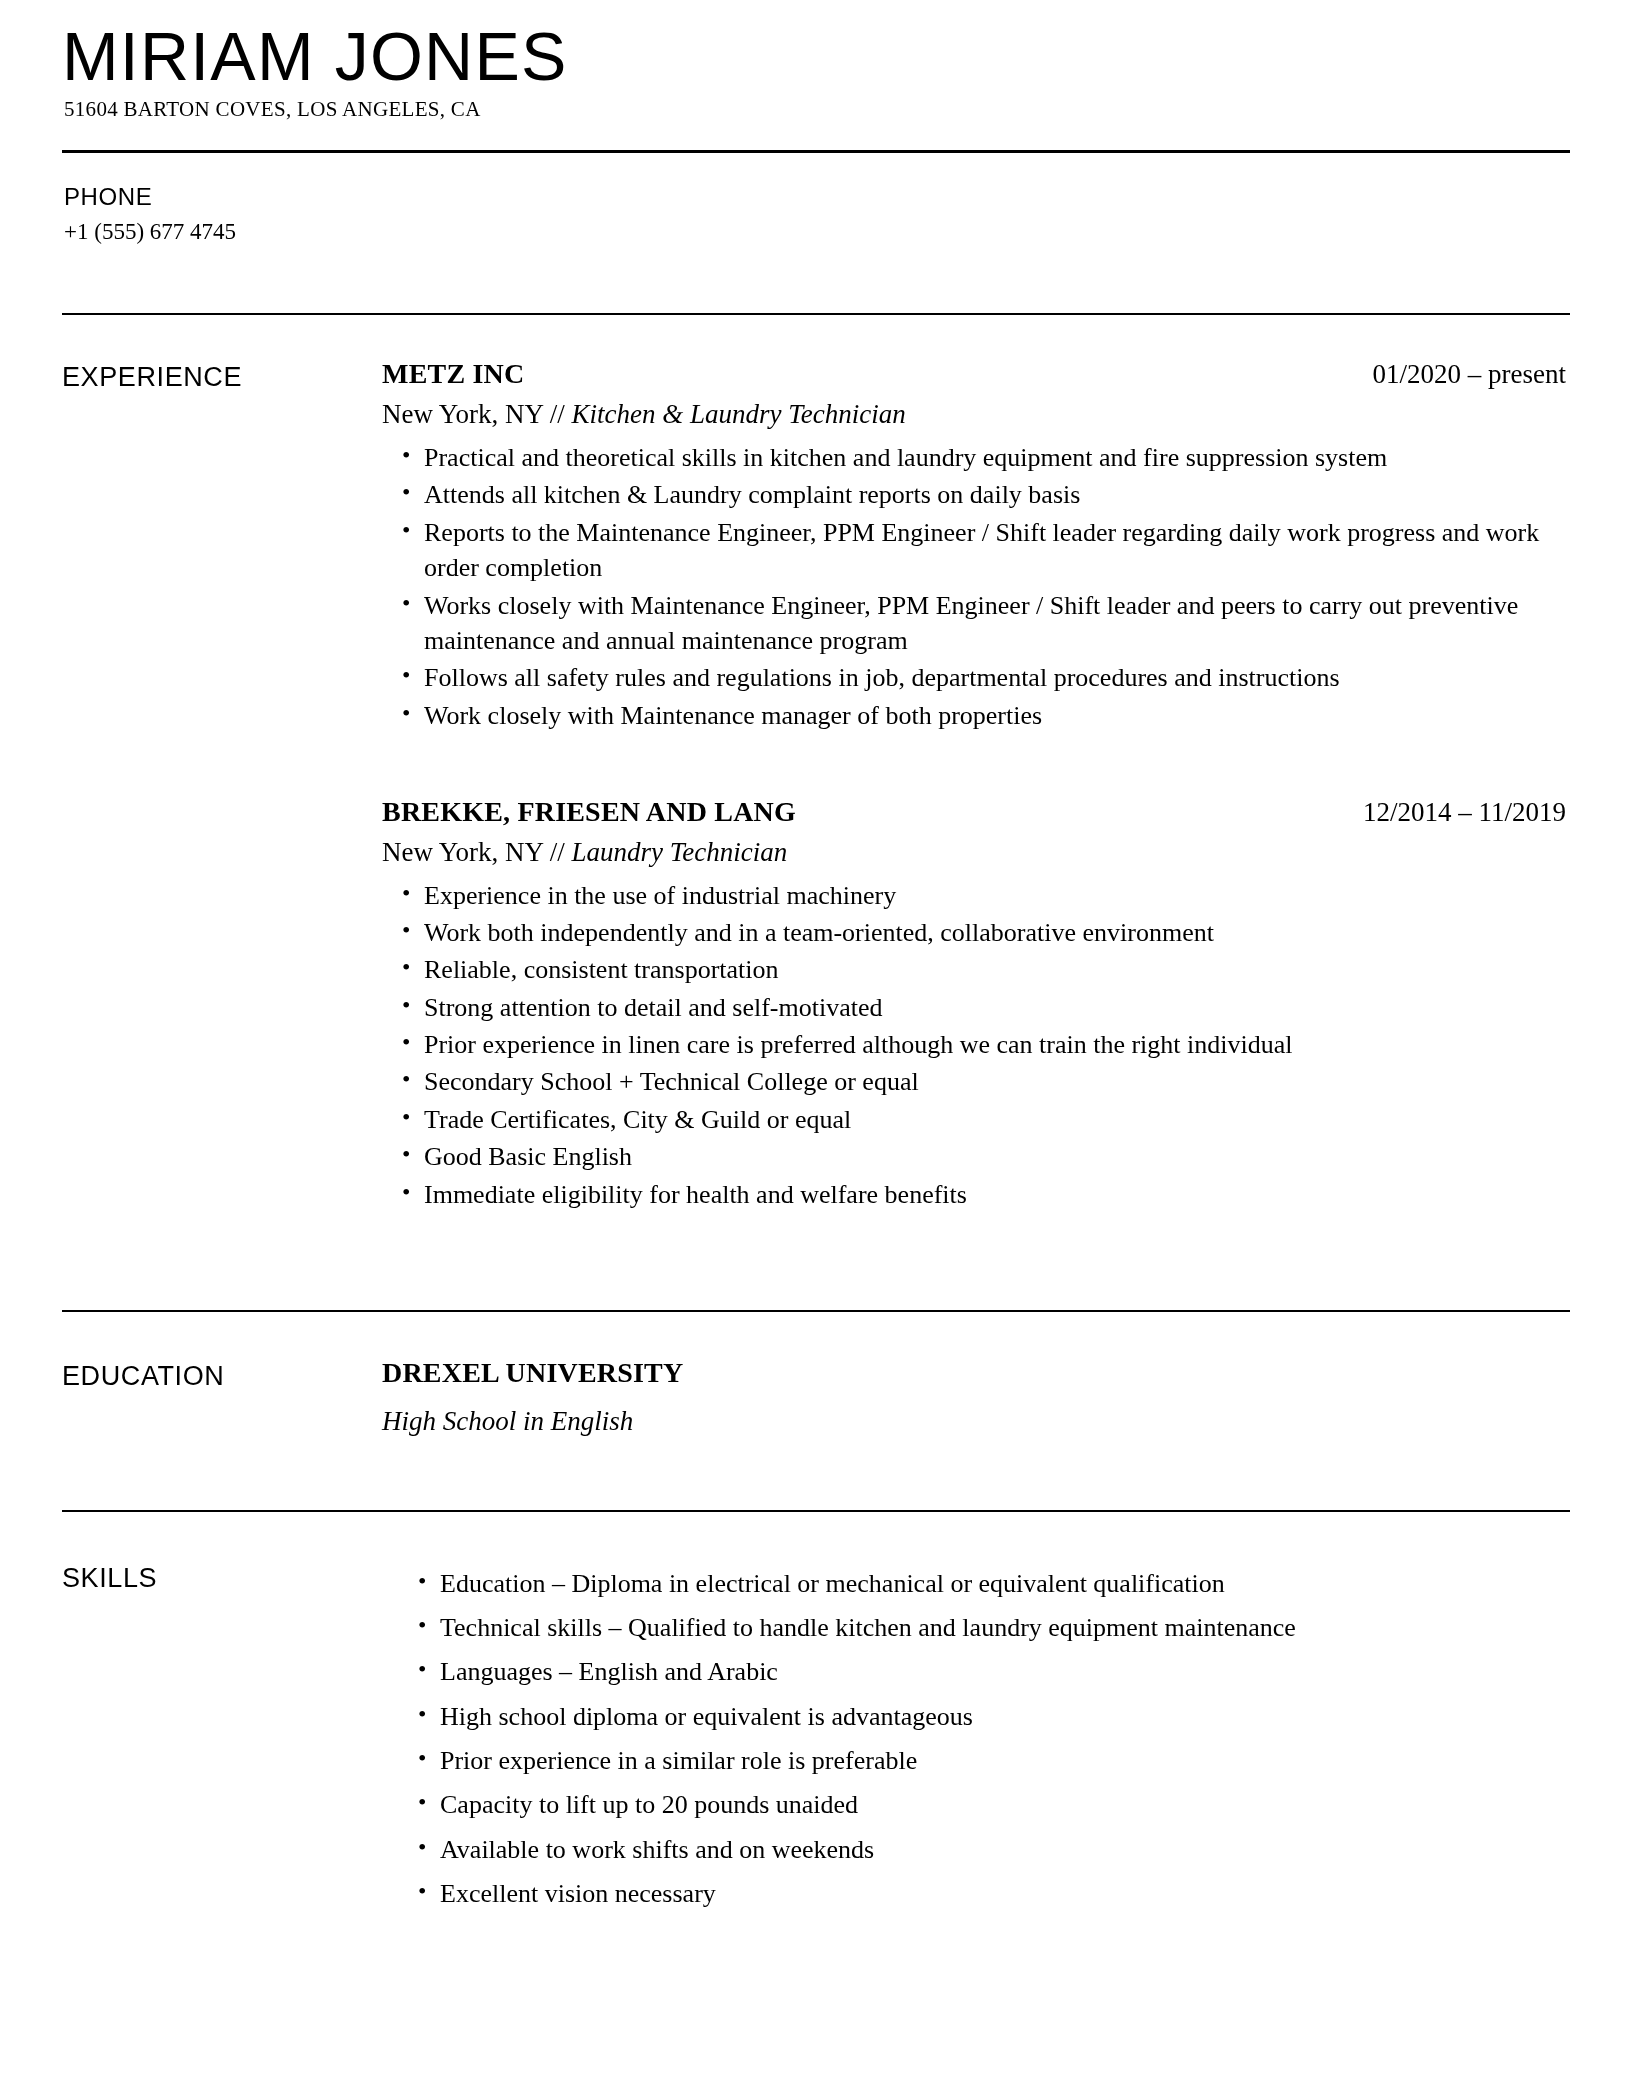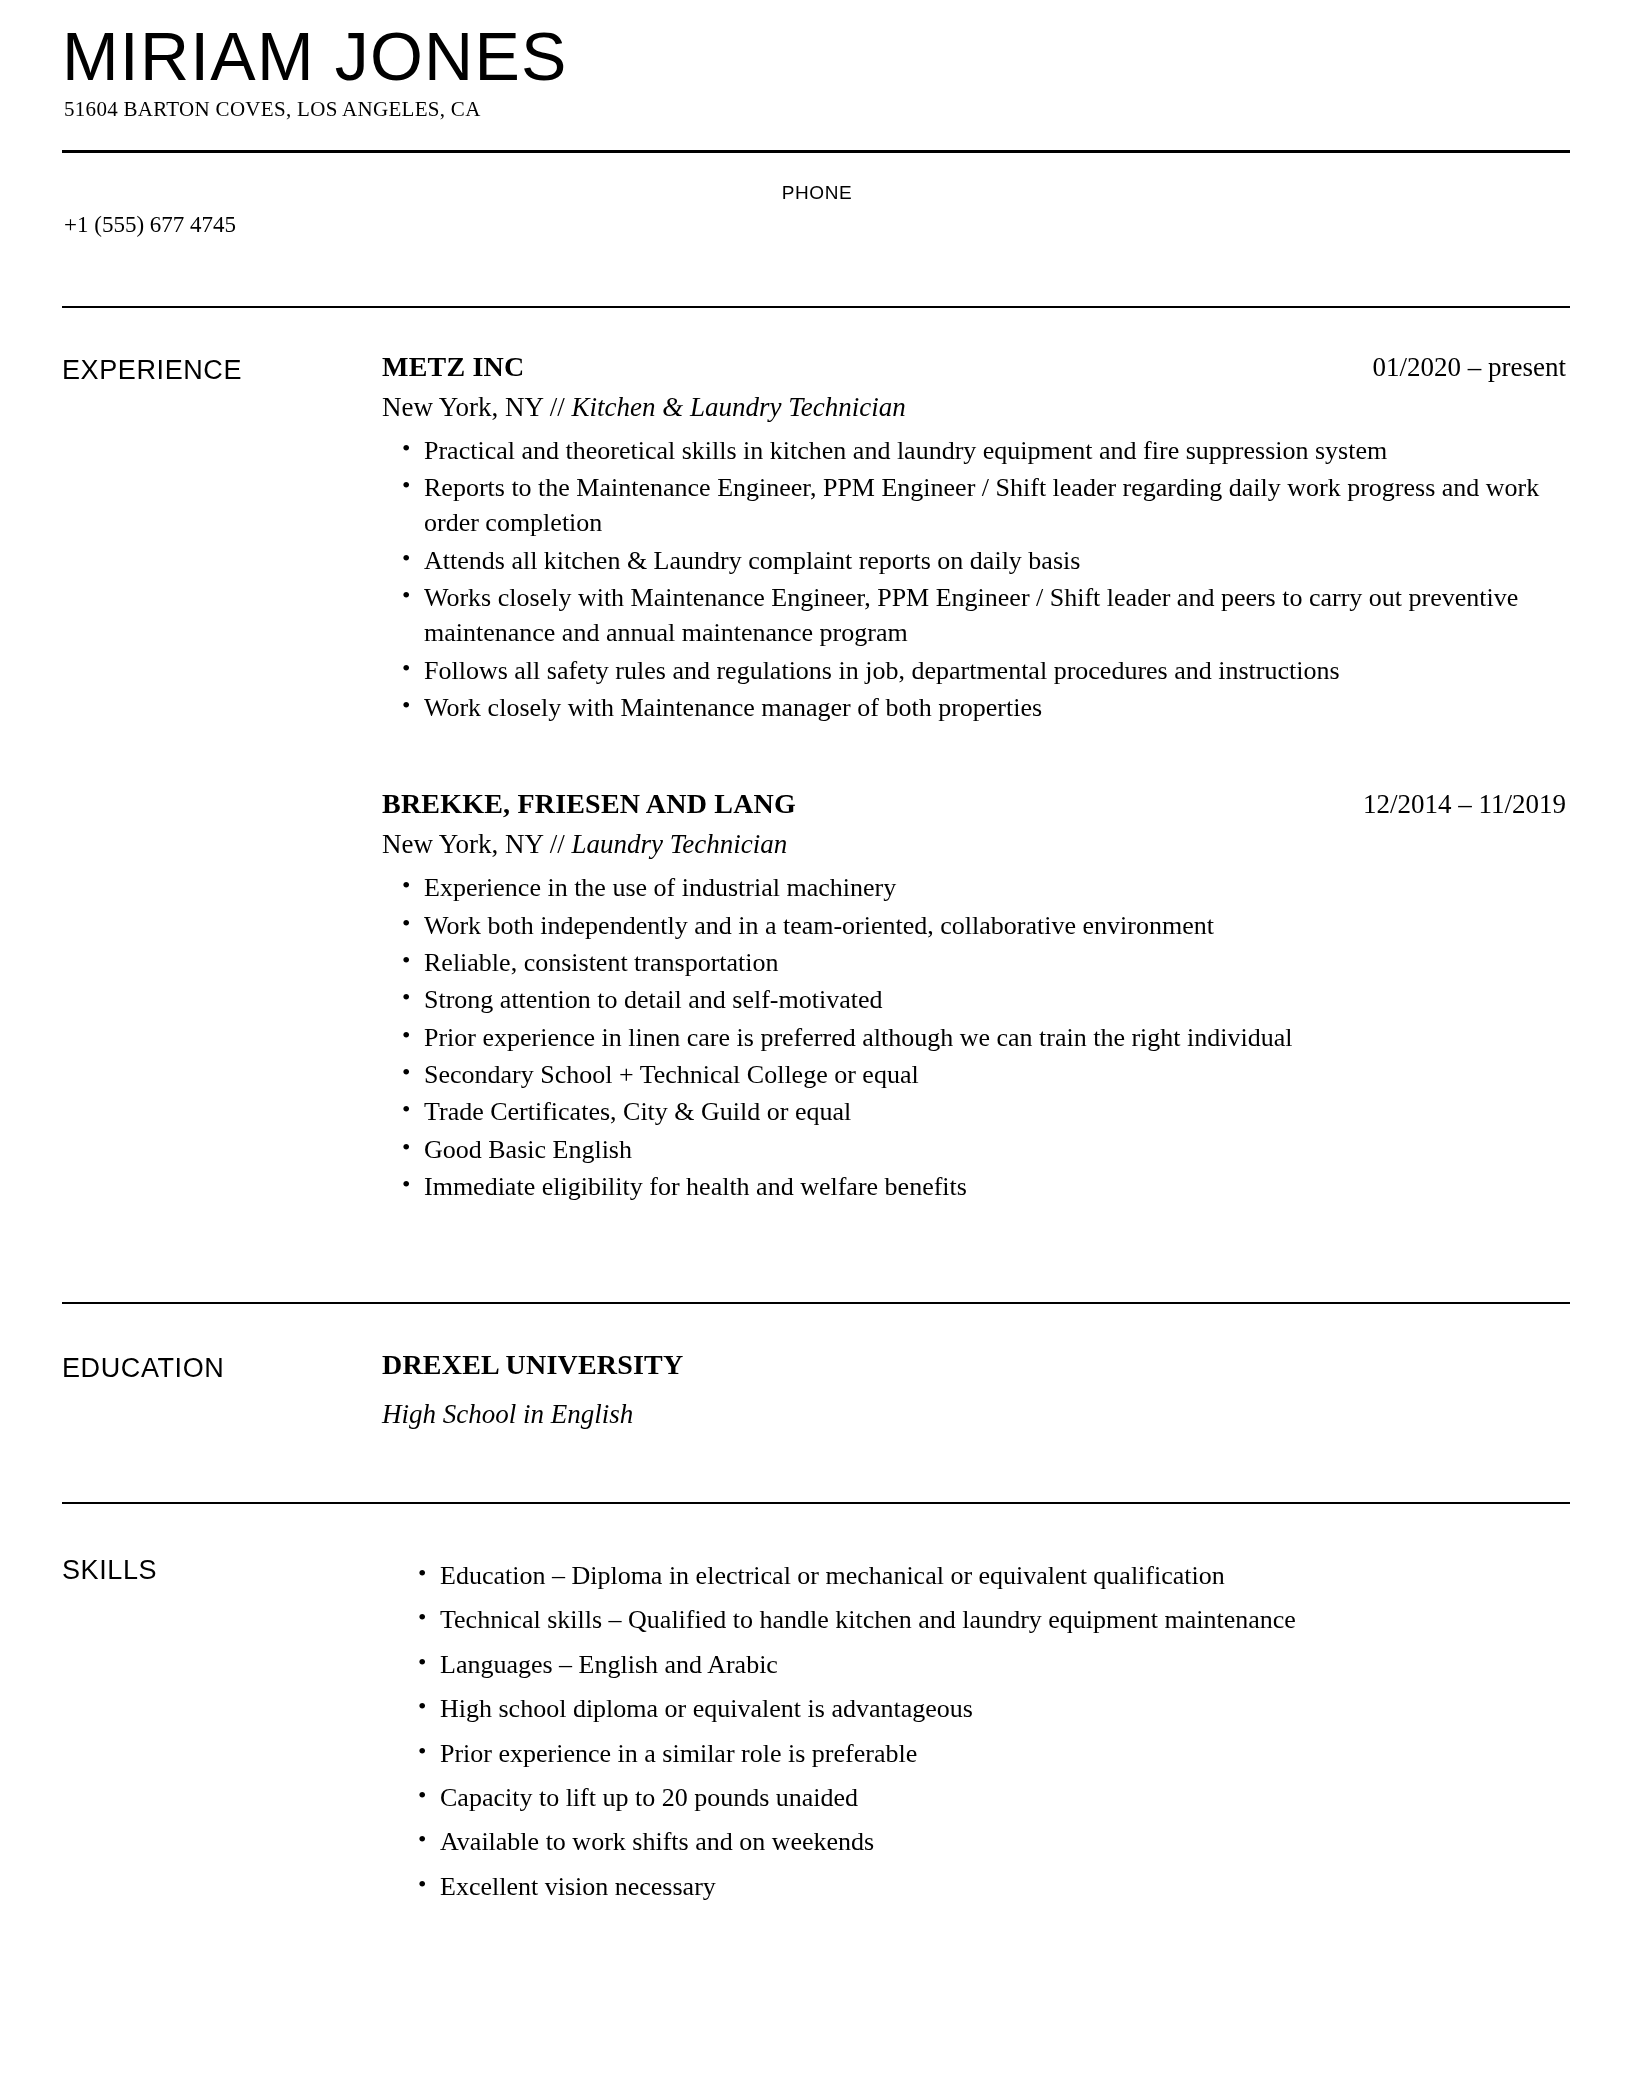--- a/index.html
+++ b/index.html
@@ -55,24 +55,23 @@
     border-top-width: 2px;
   }
 
   
   .contact-block {
     margin-top: 26px;
     padding-left: 2px;
   }
   .contact-label {
     font-family: "Liberation Sans", "DejaVu Sans", sans-serif;
-    font-size: 19px;
+    font-size: 24px;
     letter-spacing: 0.6px;
     line-height: 1.5;
-    text-align: center;
   }
   .contact-value {
     font-family: "Liberation Serif", "DejaVu Serif", serif;
     font-size: 23px;
     line-height: 1.35;
     margin-top: 1px;
   }
 
   .divider-wrap-top { margin-top: 66px; }
 
@@ -214,22 +213,22 @@
     </div>
     <div class="section-body" id="experience-entries">
         <div class="job">
           <div class="job-head">
             <div class="job-company">METZ INC</div>
             <div class="job-dates">01/2020 – present</div>
           </div>
           <div class="job-sub"><span>New York, NY // </span><span class="role">Kitchen &amp; Laundry Technician</span></div>
           <ul class="bullets">
             <li>Practical and theoretical skills in kitchen and laundry equipment and fire suppression system</li>
+            <li>Attends all kitchen &amp; Laundry complaint reports on daily basis</li>
             <li>Reports to the Maintenance Engineer, PPM Engineer / Shift leader regarding daily work progress and work order completion</li>
-            <li>Attends all kitchen &amp; Laundry complaint reports on daily basis</li>
             <li>Works closely with Maintenance Engineer, PPM Engineer / Shift leader and peers to carry out preventive maintenance and annual maintenance program</li>
             <li>Follows all safety rules and regulations in job, departmental procedures and instructions</li>
             <li>Work closely with Maintenance manager of both properties</li>
           </ul>
         </div>
         <div class="job">
           <div class="job-head">
             <div class="job-company">BREKKE, FRIESEN AND LANG</div>
             <div class="job-dates">12/2014 – 11/2019</div>
           </div>

